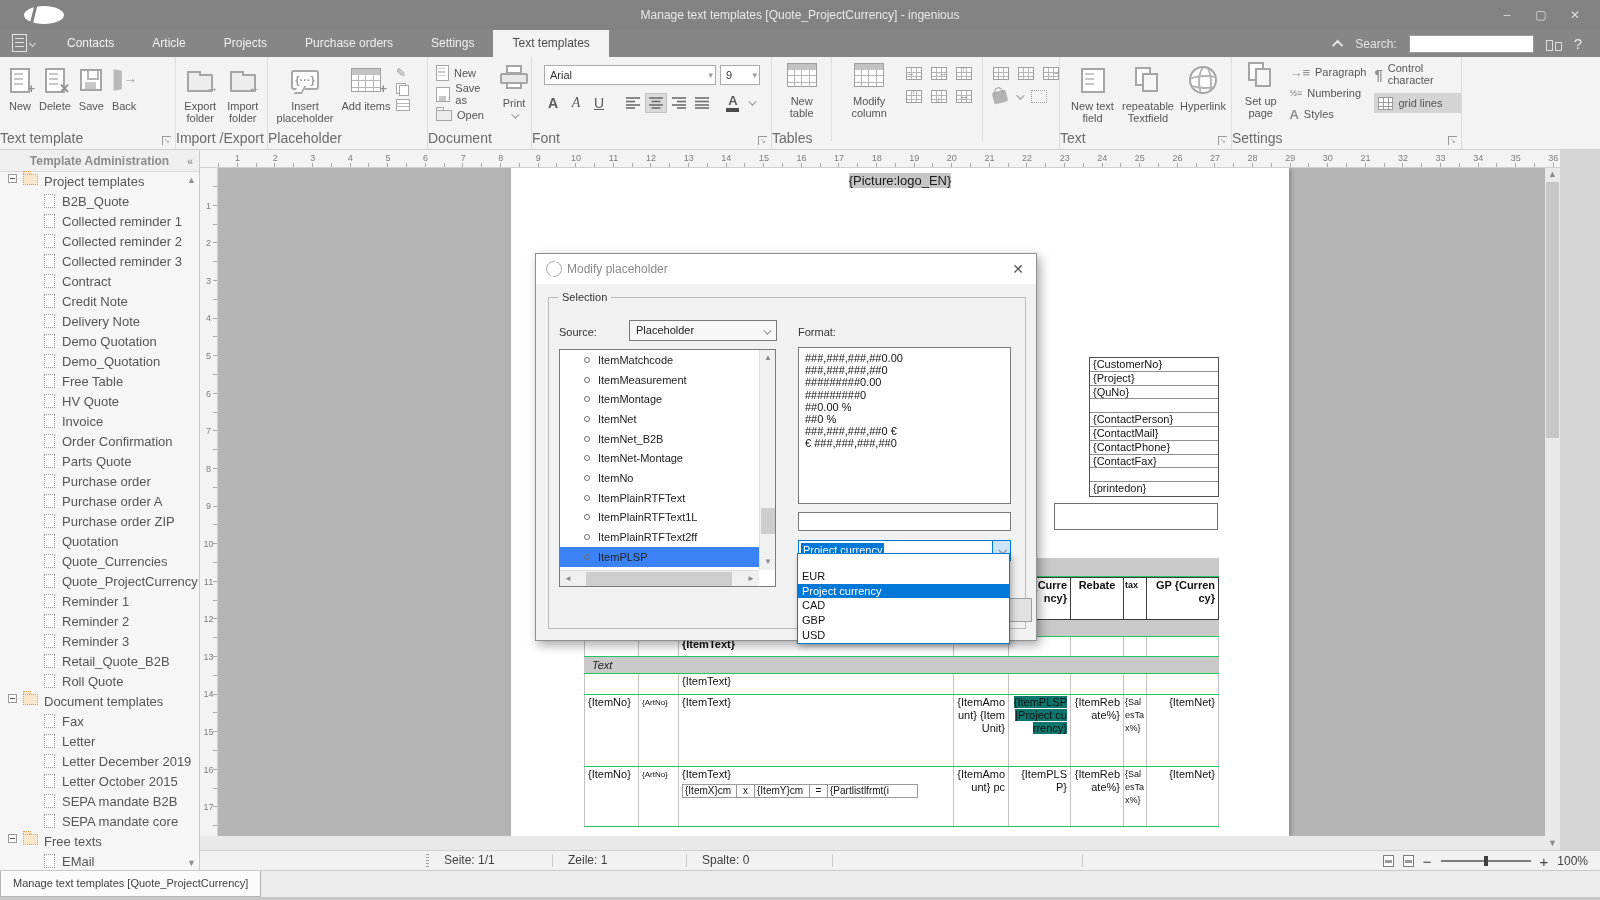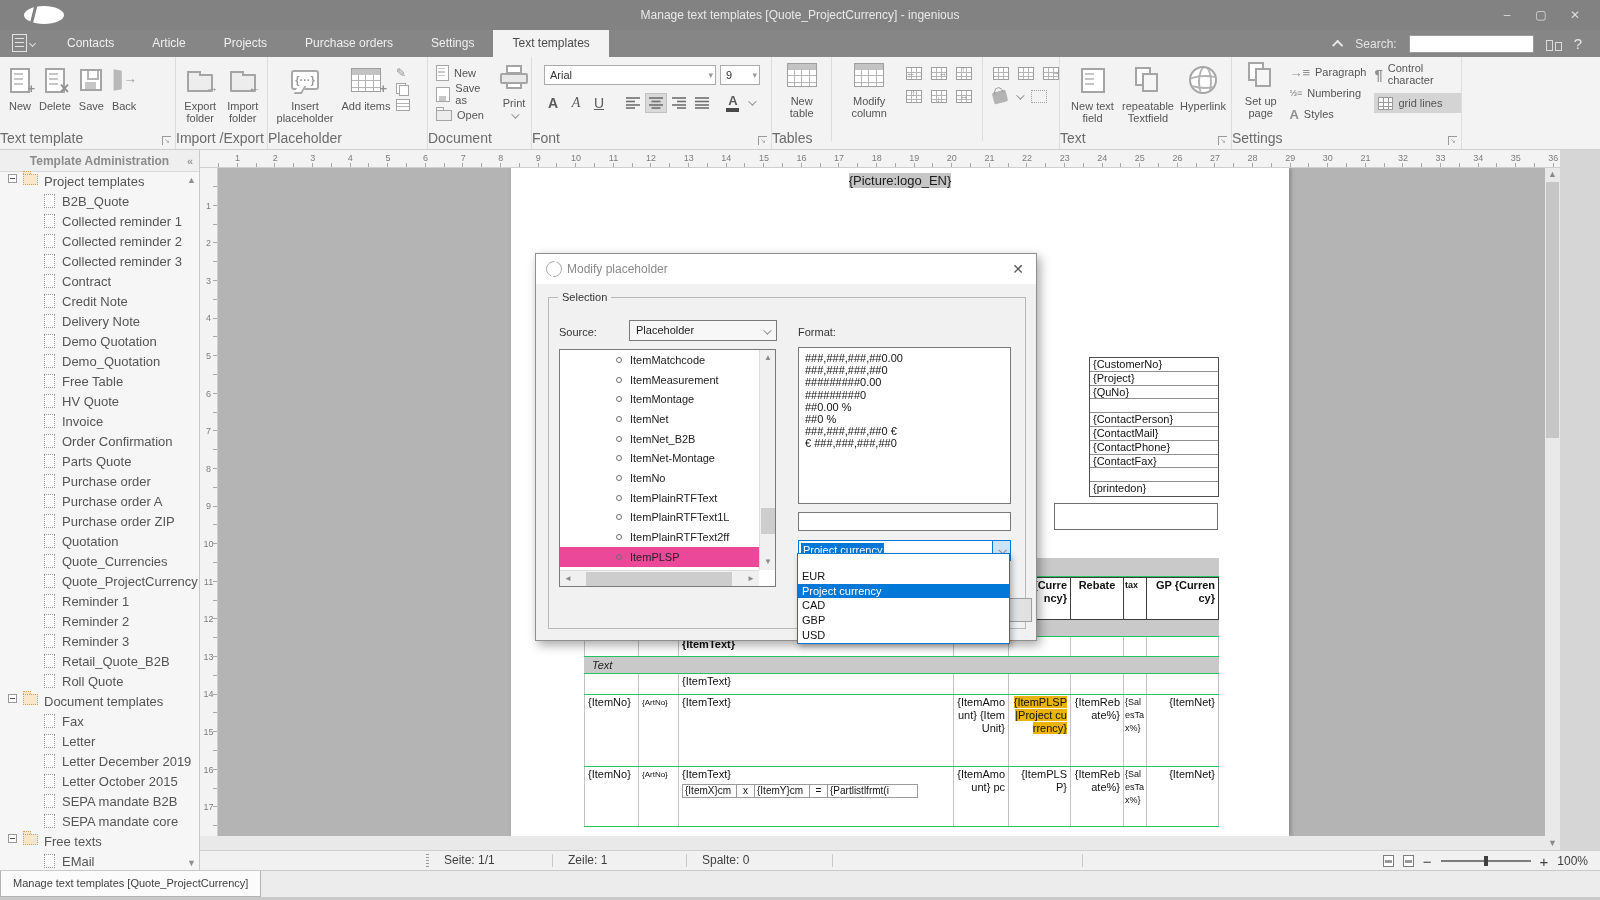--- a/index.html
+++ b/index.html
@@ -145,21 +145,21 @@
 .itable{position:absolute;left:73px;top:390px;width:635px;font-size:11px;color:#111}
 .irow{display:flex;border-bottom:1px solid #22c55e;position:relative}
 .band{background:#c9c9c9;font-style:italic;padding-left:8px;display:flex;align-items:center;color:#1d1d1d}
 .hdr .c{border-right:1px solid #3c3c3c;border-top:1px solid #3c3c3c;font-weight:bold}
 .hdr{border-bottom:1px solid #3c3c3c}
 .hdr .c:first-child{border-left:1px solid #3c3c3c}
 .c{flex:none;padding:1px 3px;overflow:hidden;border-right:1px solid #c2c2c2;word-break:break-all;line-height:13px}
 .c:first-child{border-left:1px solid #c2c2c2}
 .c0{width:55px}.c1{width:40px;font-size:8px}.c2{width:275px}.c3{width:55px;text-align:right}
 .c4{width:62px;text-align:right}.c5{width:53px;text-align:right}.c6{width:23px;font-size:9px;padding:1px 1px}.c7{width:72px;text-align:right}
-.hl{background:#eab308}
+.hl{background:#0f766e}
 .fstrip{display:flex;margin-top:3px}
 .fcell{border:1px solid #9a9a9a;border-left:none;font-size:10px;padding:0 2px;line-height:12px;overflow:hidden;white-space:nowrap}
 .fcell:first-child{border-left:1px solid #9a9a9a}
 .vscroll{position:absolute;right:0;top:0;width:15px;height:682px;background:#e9e9e9}
 .vthumb{position:absolute;left:1px;top:14px;width:13px;height:256px;background:#c6c6c6}
 .scar{position:absolute;left:0;width:15px;height:13px;color:#8a8a8a;font-size:9px;text-align:center;line-height:13px}
 .hscrollstrip{position:absolute;left:0;bottom:0;width:1345px;height:14px;background:#e9e9e9}
 
 
 .dialog{position:absolute;left:535px;top:253px;width:502px;height:388px;background:#f1f1f1;border:1px solid #8f8f8f;box-shadow:3px 4px 10px rgba(0,0,0,.35);z-index:20}
@@ -167,23 +167,23 @@
 .dtitle .dtxt{position:absolute;left:31px;top:0;line-height:30px;font-size:12px;color:#8a8a8a}
 .dlogo{position:absolute;left:10px;top:7px;width:16px;height:16px;border:1.5px solid #a9a9a9;border-radius:50%}
 .dlogo::before{content:"";position:absolute;left:6px;top:-2px;width:2px;height:17px;background:#fff;transform:rotate(14deg)}
 .dclose{position:absolute;right:12px;top:0;line-height:30px;font-size:14px;color:#555}
 .groupbox{position:absolute;left:12px;top:43px;width:478px;height:332px;border:1px solid #b9b9b9}
 .gleg{position:absolute;left:9px;top:-7px;background:#f1f1f1;padding:0 4px;font-size:11px;color:#333}
 .dlabel{font-size:11px;color:#333}
 .dcombo{position:absolute;background:#f7f7f7;border:1px solid #7a7a7a;font-size:11px;color:#222;line-height:19px;padding-left:6px}
 .dcombo .chevdn{position:absolute;right:7px;top:8px}
 .listbox{position:absolute;left:23px;top:95px;width:217px;height:238px;background:#fff;border:1px solid #7a7a7a}
-.lrow{height:19.7px;display:flex;align-items:center;font-size:11px;color:#222;padding-left:56px;gap:8px}
+.lrow{height:19.7px;display:flex;align-items:center;font-size:11px;color:#222;padding-left:24px;gap:8px}
 .lrow::before{content:"";width:4px;height:4px;border:1px solid #6f6f6f;border-radius:50%;flex:none}
-.lrow.selected{background:#ec4899}
+.lrow.selected{background:#3b82f6}
 .lvscroll{position:absolute;right:0;top:0;width:16px;bottom:16px;background:#f0f0f0;border-left:1px solid #dcdcdc}
 .lvthumb{position:absolute;left:1px;top:158px;width:14px;height:26px;background:#cdcdcd}
 .lhscroll{position:absolute;left:0;right:16px;bottom:0;height:16px;background:#f0f0f0;border-top:1px solid #dcdcdc}
 .lhthumb{position:absolute;left:26px;top:1px;width:146px;height:14px;background:#cdcdcd}
 .tinyar{position:absolute;color:#8a8a8a;font-size:8px;line-height:16px;width:16px;text-align:center}
 .fmtbox{position:absolute;left:262px;top:93px;width:213px;height:157px;background:#fff;border:1px solid #7a7a7a;padding:4px 6px}
 .fline{font-size:11px;line-height:12.2px;color:#111;white-space:pre}
 .femput{position:absolute;left:262px;top:258px;width:213px;height:19px;background:#fff;border:1px solid #7a7a7a}
 .ccombo{position:absolute;left:262px;top:286px;width:213px;height:21px;background:#fff;border:1px solid #0078d7}
 .ccombo .sel{position:absolute;left:2px;top:2px;background:#0078d7;color:#fff;font-size:11px;line-height:15px;padding:0 2px}

